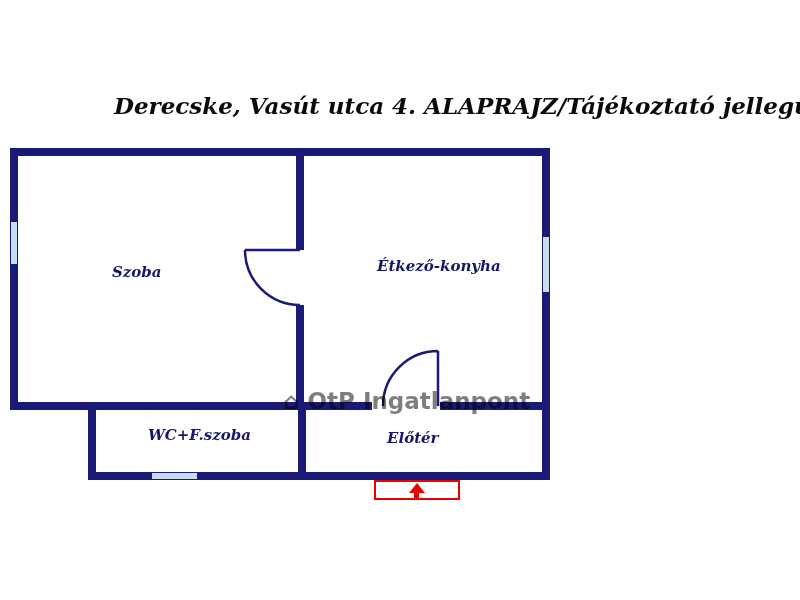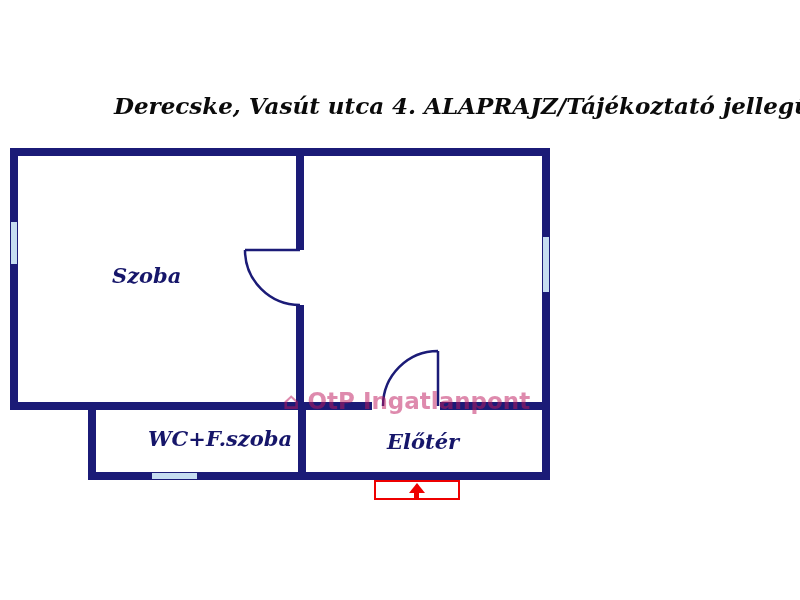--- a/index.html
+++ b/index.html
@@ -37,21 +37,21 @@
     border-bottom: 1px solid #1b1b77;
     box-sizing: border-box;
   }
   .window.vert {
     border: none;
     border-left: 1px solid #1b1b77;
     border-right: 1px solid #1b1b77;
   }
   .room-label {
     position: absolute;
-    font-size: 21px;
+    font-size: 15px;
     font-weight: bold;
     font-style: italic;
     color: #16166a;
     white-space: nowrap;
   }
   .doors-svg {
     position: absolute;
     left: 0;
     top: 0;
     width: 800px;
@@ -86,21 +86,21 @@
     height: 7px;
     background: #ee0000;
   }
   .watermark {
     position: absolute;
     left: 283px;
     top: 388px;
     font-family: "DejaVu Sans", "Liberation Sans", sans-serif;
     font-size: 23px;
     font-weight: 600;
-    color: #be185d;
+    color: #000000;
     opacity: 0.5;
     white-space: nowrap;
   }
 </style>
 </head>
 <body>
 
 <div class="canvas">
 
   <div class="title">Derecske, Vasút utca 4. ALAPRAJZ/Tájékoztató jellegű/</div>
@@ -126,20 +126,21 @@
   <svg class="doors-svg" viewBox="0 0 800 600" xmlns="http://www.w3.org/2000/svg">
     <g stroke="#1b1b77" stroke-width="2.5" fill="none">
       <path d="M245,250 L300,250 M245,250 A55,55 0 0 0 300,305"></path>
       <path d="M438,351 L438,406 M438,351 A55,55 0 0 0 383,406"></path>
     </g>
   </svg>
 
   <div class="watermark">⌂ OtP Ingatlanpont</div>
 
   <div class="room-label" style="left:112px; top:263px;">Szoba</div>
+  <div class="room-label" style="left:377px; top:257px;">Étkező-konyha</div>
   <div class="room-label" style="left:387px; top:429px;">Előtér</div>
   <div class="room-label" style="left:148px; top:426px;">WC+F.szoba</div>
 
   <div class="entrance-box"></div>
   <div class="entrance-arrow-head"></div>
   <div class="entrance-arrow-stem"></div>
 
 </div>
 
 </body></html>

